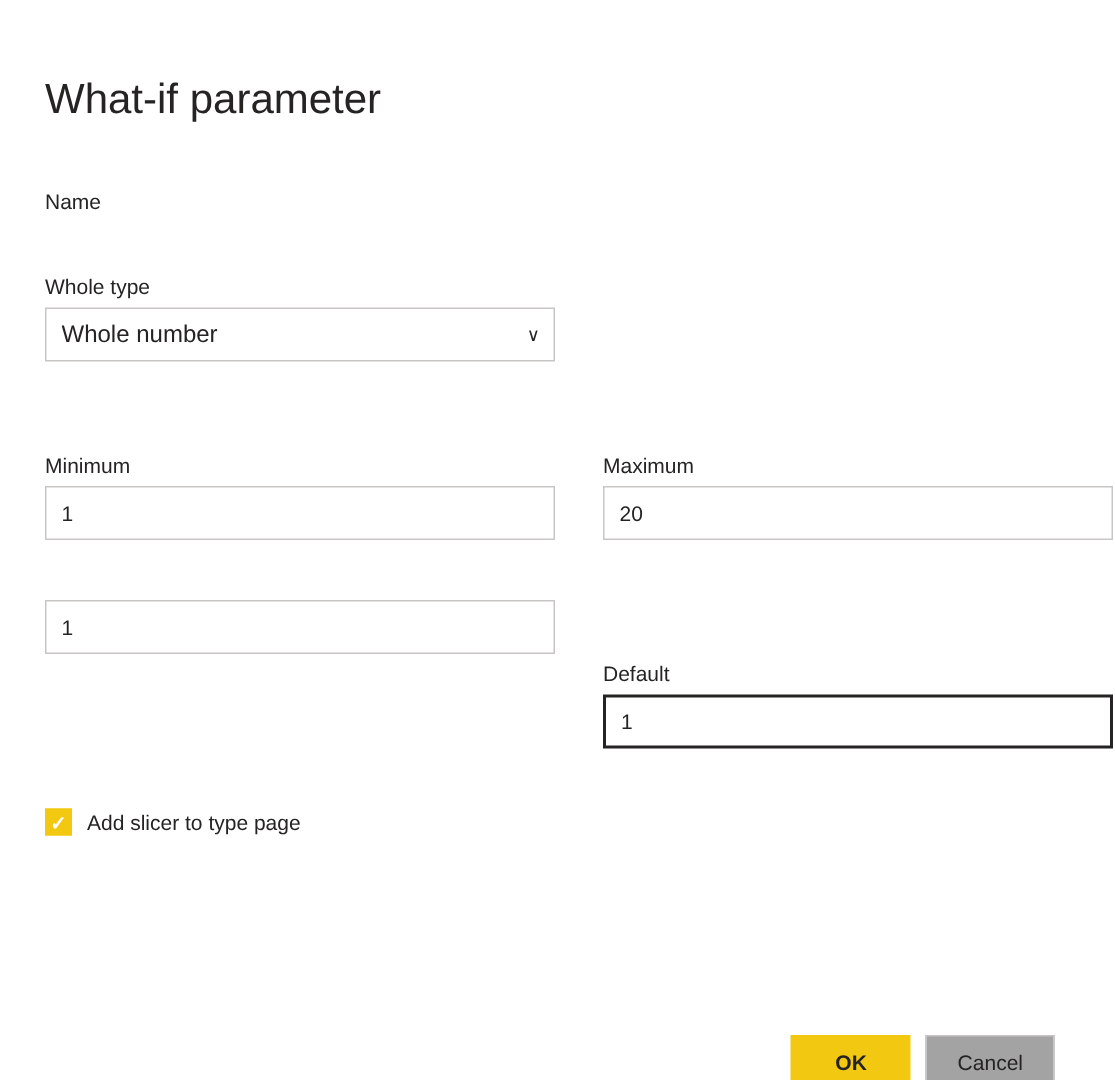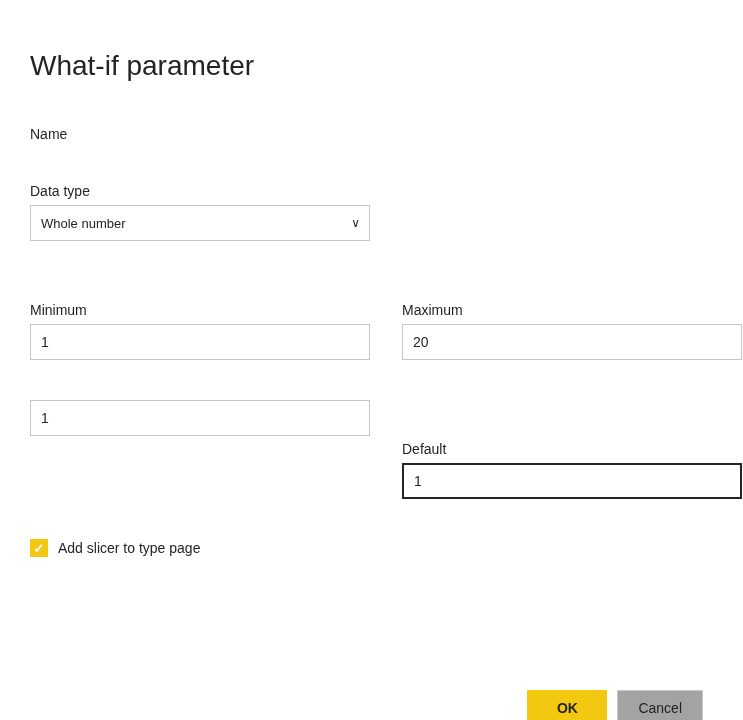--- a/index.html
+++ b/index.html
@@ -63,21 +63,21 @@
     .select-wrapper {
       position: relative;
       width: 340px;
     }
 
     .select-input {
       width: 100%;
       height: 36px;
       border: 1px solid #c8c6c4;
       padding: 0 10px;
-      font-size: 13px;
+      font-size: 16px;
       color: #252423;
       outline: none;
       background: #ffffff;
       appearance: none;
       -webkit-appearance: none;
       cursor: pointer;
     }
 
     .select-arrow {
       position: absolute;
@@ -168,21 +168,21 @@
 
 <div class="dialog">
 
   <h1 class="dialog-title">What-if parameter</h1>
 
   <div class="field-group">
     <label class="field-label">Name</label>
   </div>
 
   <div class="field-group">
-    <label class="field-label">Data type</label>
+    <label class="field-label">Whole type</label>
     <div class="select-wrapper">
       <select class="select-input">
         <option>Whole number</option>
         <option>Decimal number</option>
         <option>Fixed decimal number</option>
       </select>
       <span class="select-arrow">∨</span>
     </div>
   </div>
 

